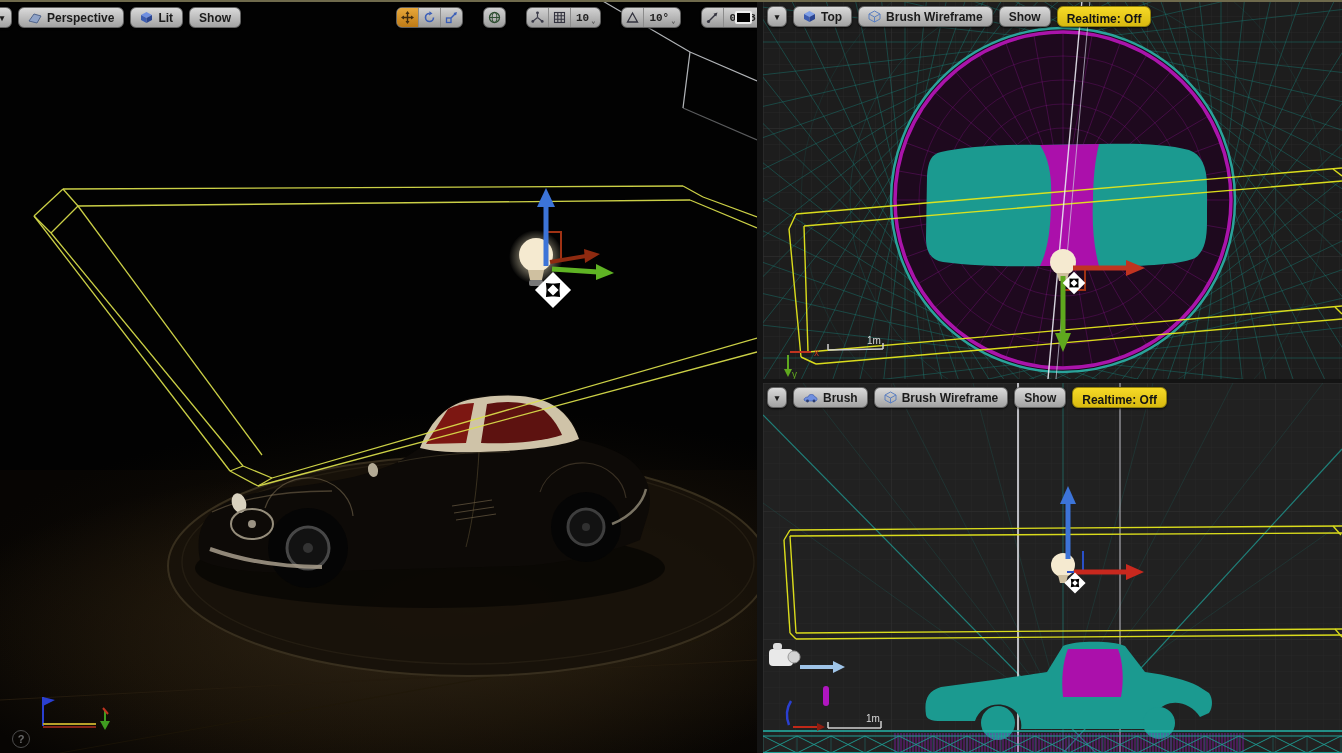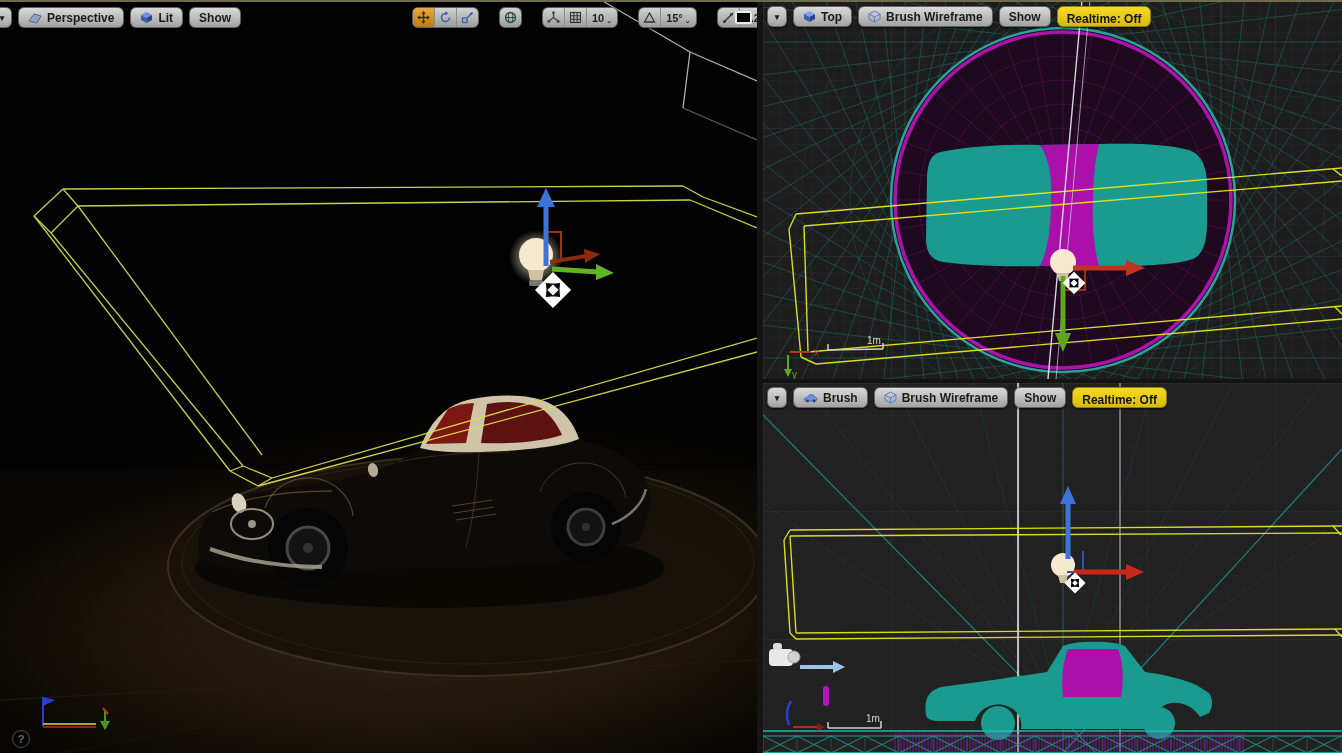--- a/index.html
+++ b/index.html
@@ -179,21 +179,21 @@
             <path d="M1,4 L6.5,7 L6.5,12 L1,9 Z" fill="#3c5cb0"></path>
             <path d="M12,4 L6.5,7 L6.5,12 L12,9 Z" fill="#2a4490"></path>
           </svg>
         <span>Lit</span>
       </div>
       <div class="btn">
           <span>Show</span>
         </div>
     </div>
 
-    <div class="vp-toolbar" style="left:412px;top:7px;gap:20px;">
+    <div class="vp-toolbar" style="left:396px;top:7px;gap:20px;font-family:Liberation Mono, monospace;">
       <div class="tgroup">
         <div class="titem active">
           <svg class="icn" width="13" height="13" viewBox="0 0 13 13">
               <g stroke="#402c10" stroke-width="1.4">
                 <line x1="6.5" y1="1.5" x2="6.5" y2="11.5"></line>
                 <line x1="1.5" y1="6.5" x2="11.5" y2="6.5"></line>
               </g>
               <g fill="#402c10">
                 <polygon points="6.5,0 4.5,3 8.5,3"></polygon>
                 <polygon points="6.5,13 4.5,10 8.5,10"></polygon>
@@ -254,21 +254,21 @@
             <span class="vc">⌄</span>
           </div>
       </div>
       <div class="tgroup">
         <div class="titem">
           <svg class="icn" width="13" height="13" viewBox="0 0 13 13">
               <path d="M6.5,2 L11.5,11 H1.5 Z" fill="none" stroke="#33333f" stroke-width="1.3"></path>
             </svg>
         </div>
         <div class="titem val">
-            <span>15°</span>
+            <span>10°</span>
             <span class="vc">⌄</span>
           </div>
       </div>
       <div class="tgroup">
         <div class="titem">
           <svg class="icn" width="13" height="13" viewBox="0 0 13 13">
               <line x1="2.5" y1="10.5" x2="9.5" y2="3.5" stroke="#33333f" stroke-width="1.5"></line>
               <polygon points="11.5,1.5 7.5,2.8 10.2,5.5" fill="#33333f"></polygon>
               <circle cx="2.5" cy="10.5" r="1.6" fill="#33333f"></circle>
             </svg>

